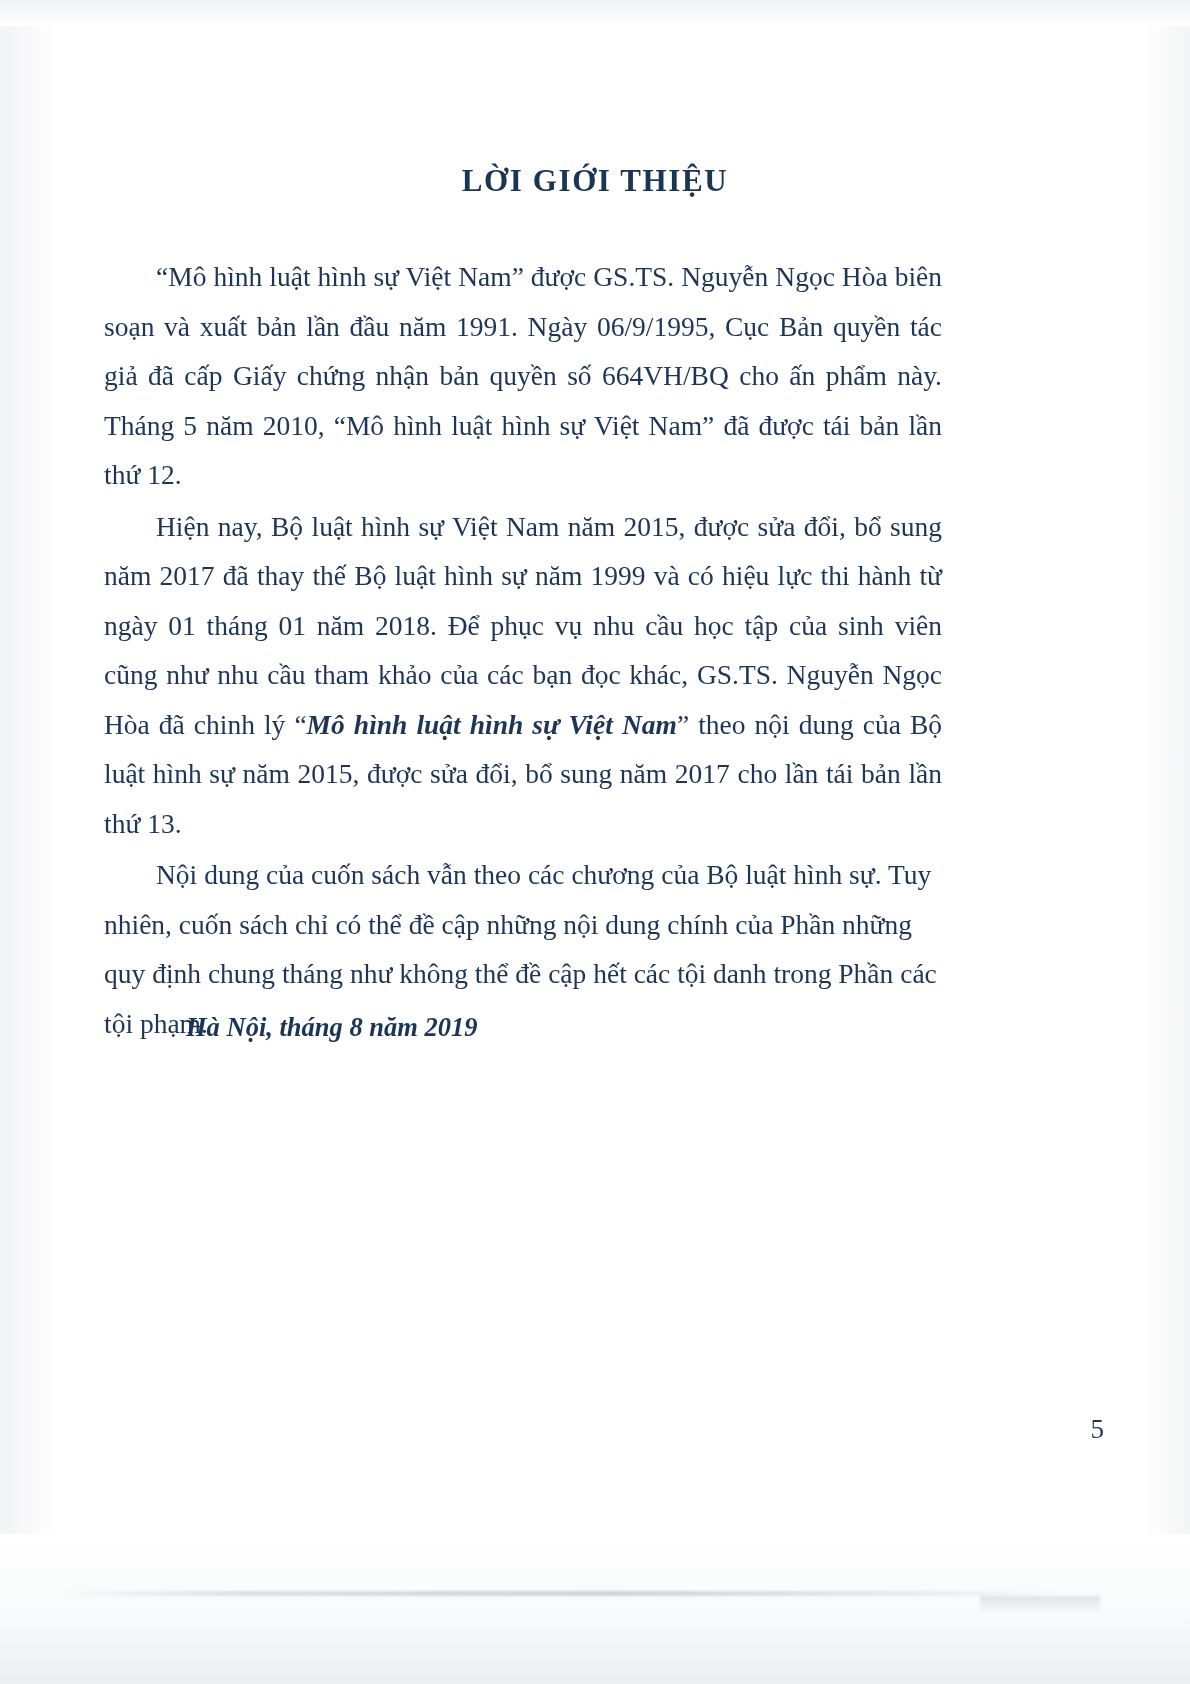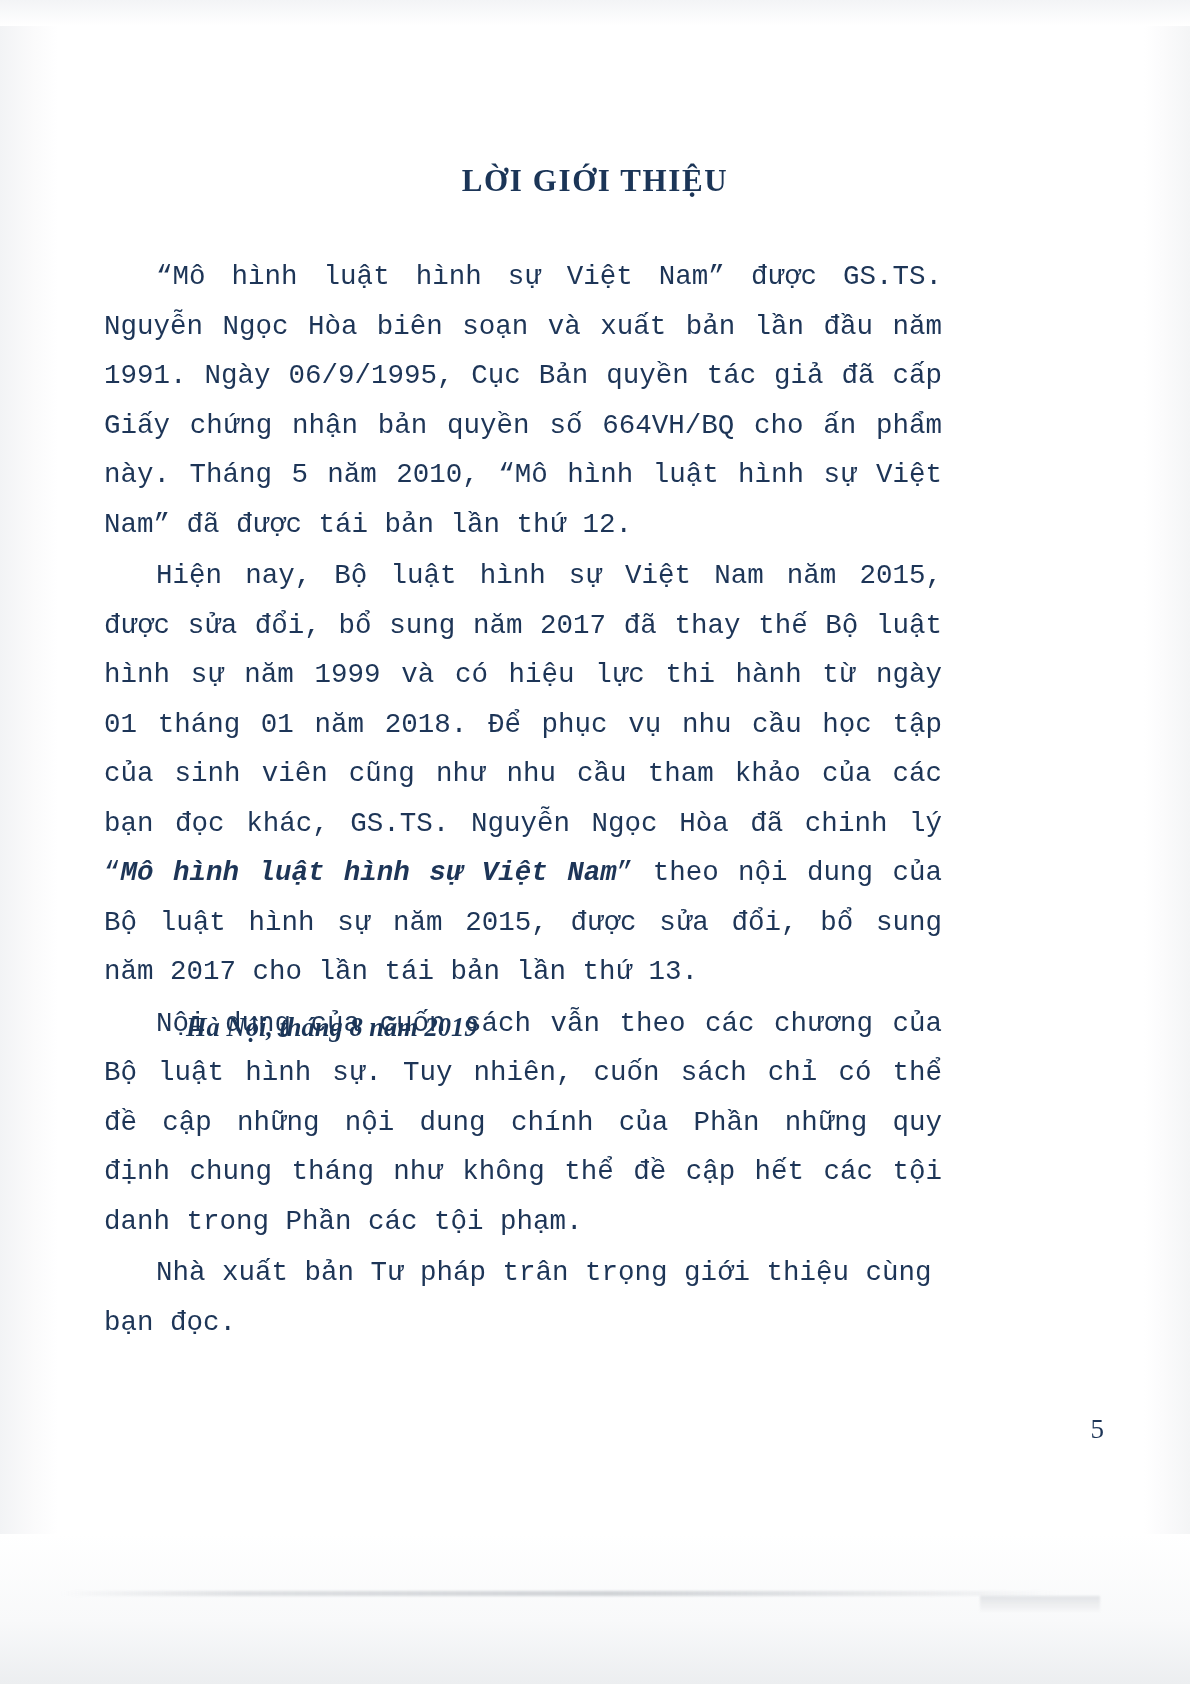--- a/index.html
+++ b/index.html
@@ -99,21 +99,21 @@
   }
 
   p.para {
     margin: 0 0 2px 0;
     font-size: 27.5px;
     line-height: 49.5px;
     text-align: justify;
     text-justify: inter-word;
     text-indent: 52px;
     color: #1d3557;
-    font-family: Liberation Mono, monospace;
+    font-family: Liberation Serif, serif;
   }
 
   p.para:last-of-type {
     text-align: left;
   }
 
   .em-bi {
     font-style: italic;
     font-weight: bold;
   }
@@ -170,21 +170,20 @@
     <div class="doc-title">LỜI GIỚI THIỆU</div>
 
     <div class="body-block">
 
       <p class="para">“Mô hình luật hình sự Việt Nam” được GS.TS. Nguyễn Ngọc Hòa biên soạn và xuất bản lần đầu năm 1991. Ngày 06/9/1995, Cục Bản quyền tác giả đã cấp Giấy chứng nhận bản quyền số 664VH/BQ cho ấn phẩm này. Tháng 5 năm 2010, “Mô hình luật hình sự Việt Nam” đã được tái bản lần thứ 12.</p>
 
       <p class="para"><span>Hiện nay, Bộ luật hình sự Việt Nam năm 2015, được sửa đổi, bổ sung năm 2017 đã thay thế Bộ luật hình sự năm 1999 và có hiệu lực thi hành từ ngày 01 tháng 01 năm 2018. Để phục vụ nhu cầu học tập của sinh viên cũng như nhu cầu tham khảo của các bạn đọc khác, GS.TS. Nguyễn Ngọc Hòa đã chinh lý “</span><span class="em-bi">Mô hình luật hình sự Việt Nam</span><span>” theo nội dung của Bộ luật hình sự năm 2015, được sửa đổi, bổ sung năm 2017 cho lần tái bản lần thứ 13.</span></p>
 
       <p class="para">Nội dung của cuốn sách vẫn theo các chương của Bộ luật hình sự. Tuy nhiên, cuốn sách chỉ có thể đề cập những nội dung chính của Phần những quy định chung tháng như không thể đề cập hết các tội danh trong Phần các tội phạm.</p>
 
-      <p class="para">Nhà xuất bản Tư pháp trân trọng giới thiệu cùng bạn đọc.</p>
 
     </div>
 
     <div class="signature">
       <div class="sig-line1">Hà Nội, tháng 8 năm 2019</div>
     </div>
 
     <div class="page-number">5</div>
 
   </div>

